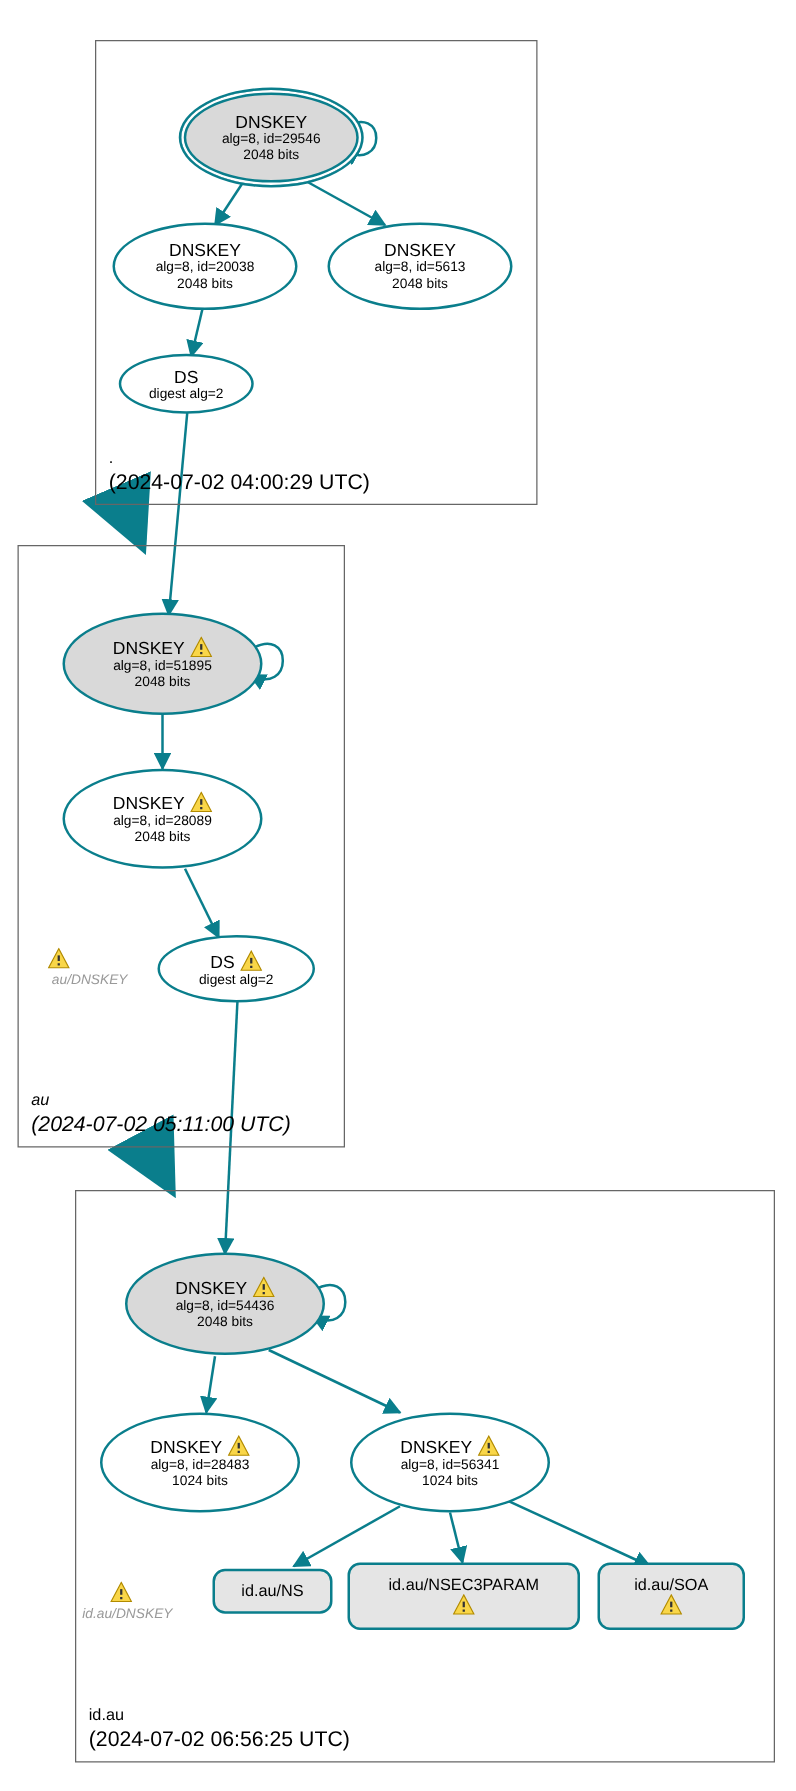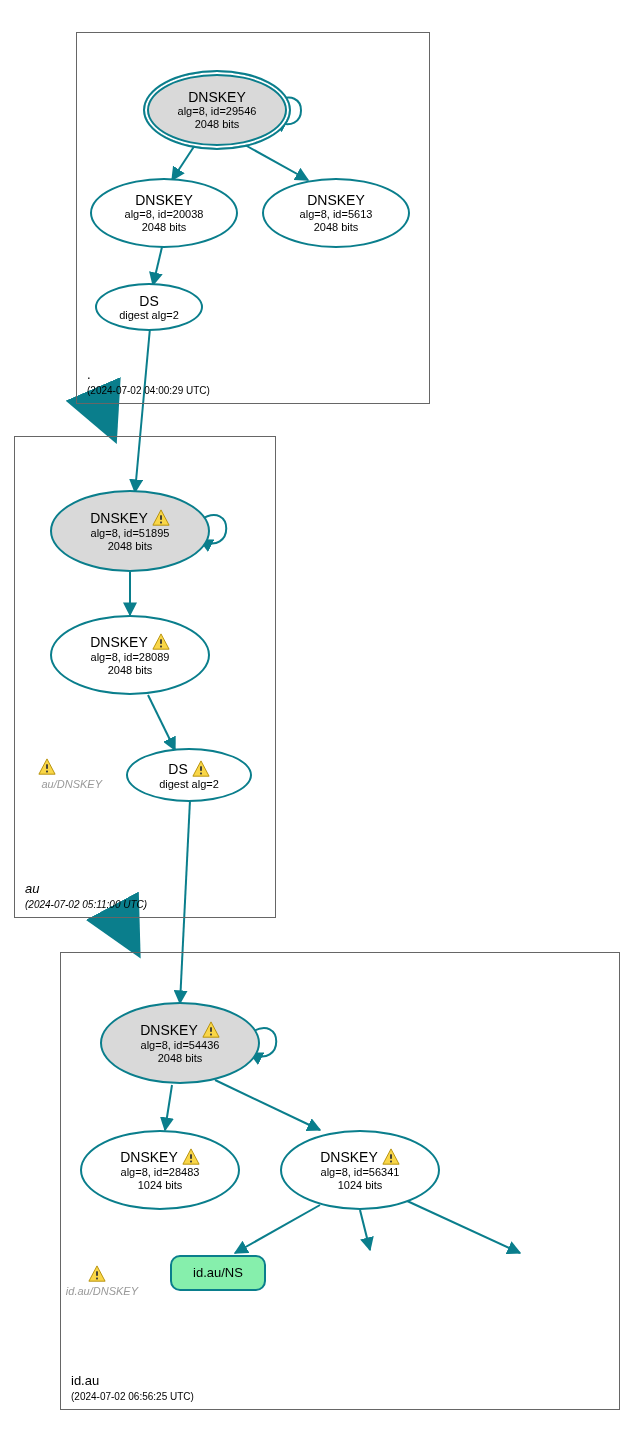--- a/index.html
+++ b/index.html
@@ -27,21 +27,21 @@
     bottom: 6px;
     font-size: 12px;
     line-height: 1.3;
   }
   .zone-label .zname {
     display: block;
     font-size: 13px;
   }
   .zone-label .ztime {
     display: block;
-    font-size: 10px;
+    font-size: 17px;
   }
   .node {
     position: absolute;
     display: flex;
     flex-direction: column;
     align-items: center;
     justify-content: center;
     box-sizing: border-box;
     text-align: center;
     line-height: 1.15;
@@ -54,21 +54,21 @@
   }
   .ellipse.filled {
     background: #d9d9d9;
   }
   .ellipse.double {
     box-shadow: 0 0 0 2px #ffffff inset, 0 0 0 4px #0a7e8c inset;
   }
   .rrect {
     border: 2px solid #0a7e8c;
     border-radius: 10px;
-    background: #86efac;
+    background: #e5e5e5;
   }
   .title-line {
     font-size: 14px;
     display: flex;
     align-items: center;
     gap: 4px;
   }
   .detail-line {
     font-size: 11px;
   }
@@ -299,15 +299,35 @@
           <rect x="9" y="14" width="2" height="2" fill="#333"></rect>
         </svg>
       </span>
   </div>
   <div class="faded-label" style="left:58px; top:1285px;">id.au/DNSKEY</div>
 
   <div class="node rrect" style="left:170px; top:1255px; width:96px; height:36px;">
     <div class="title-line" style="font-size:13px;">id.au/NS</div>
   </div>
 
-
+  <div class="node rrect" style="left:278px; top:1250px; width:186px; height:54px;">
+    <div class="title-line" style="font-size:13px;">id.au/NSEC3PARAM</div>
+    <span class="warn">
+        <svg width="18" height="18" viewBox="0 0 20 20">
+          <path d="M10 1 L19 18 L1 18 Z" fill="#f9d648" stroke="#b28b00" stroke-width="1"></path>
+          <rect x="9" y="7" width="2" height="5" fill="#333"></rect>
+          <rect x="9" y="14" width="2" height="2" fill="#333"></rect>
+        </svg>
+      </span>
+  </div>
+
+  <div class="node rrect" style="left:478px; top:1250px; width:118px; height:54px;">
+    <div class="title-line" style="font-size:13px;">id.au/SOA</div>
+    <span class="warn">
+        <svg width="18" height="18" viewBox="0 0 20 20">
+          <path d="M10 1 L19 18 L1 18 Z" fill="#f9d648" stroke="#b28b00" stroke-width="1"></path>
+          <rect x="9" y="7" width="2" height="5" fill="#333"></rect>
+          <rect x="9" y="14" width="2" height="2" fill="#333"></rect>
+        </svg>
+      </span>
+  </div>
 
 </div>
 
 </body></html>

